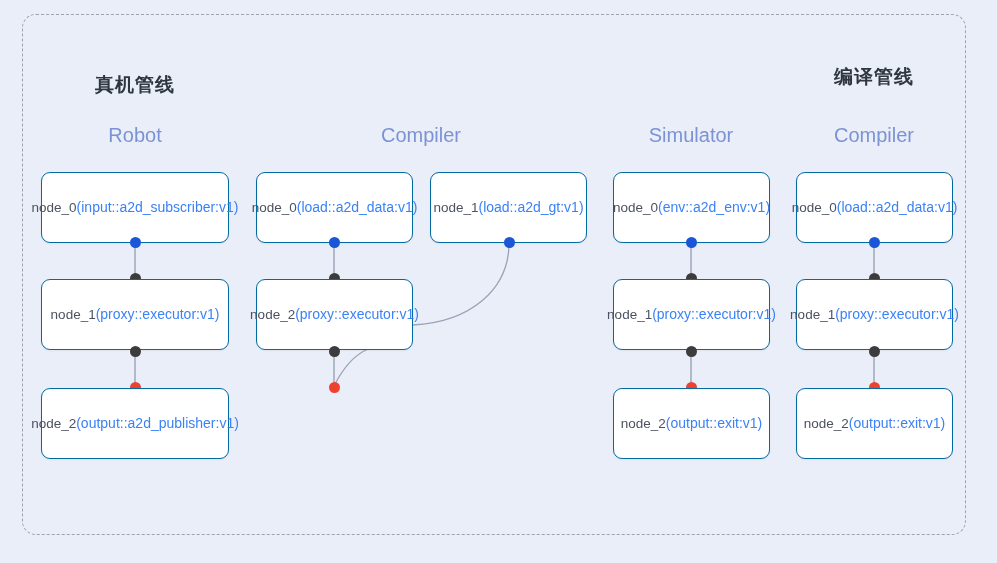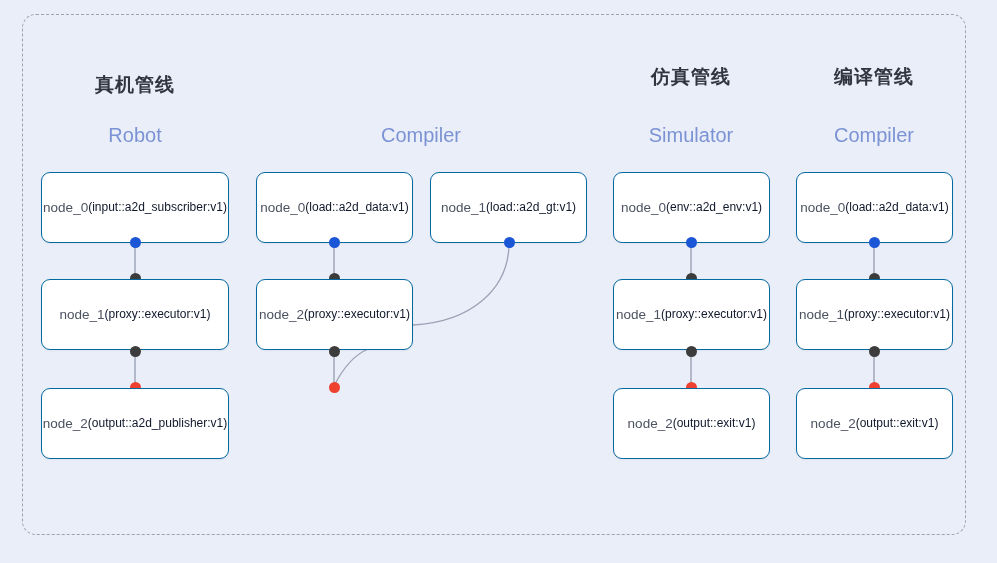--- a/index.html
+++ b/index.html
@@ -68,22 +68,22 @@
     box-shadow: 0 1px 2px rgba(40,50,80,0.06);
     text-align: right;
   }
   .node-title {
     font-size: 13.5px;
     color: #4c5260;
     line-height: 19px;
     white-space: nowrap;
   }
   .node-sub {
-    font-size: 12px;
-    color: #0f172a;
+    font-size: 14px;
+    color: #3b82f6;
     line-height: 19px;
     white-space: nowrap;
   }
   .port {
     position: absolute;
     width: 11px;
     height: 11px;
     border-radius: 50%;
     box-sizing: border-box;
   }
@@ -115,21 +115,20 @@
 
     <line x1="874" y1="242" x2="874" y2="278" stroke="#9aa2b4" stroke-width="1.4"></line>
     <line x1="874" y1="351" x2="874" y2="387" stroke="#9aa2b4" stroke-width="1.4"></line>
   </svg>
 
   <div class="col-title" style="left:55px; top:72px; width:160px;">真机管线</div>
   <div class="col-sub" style="left:55px; top:124px; width:160px;">Robot</div>
 
   <div class="col-sub" style="left:341px; top:124px; width:160px;">Compiler</div>
 
-  <div class="col-title" style="left:611px; top:64px; width:160px;">仿真管线</div>
   <div class="col-sub" style="left:611px; top:124px; width:160px;">Simulator</div>
 
   <div class="col-title" style="left:794px; top:64px; width:160px;">编译管线</div>
   <div class="col-sub" style="left:794px; top:124px; width:160px;">Compiler</div>
 
   <div class="node" style="left:41px; top:172px; width:188px; height:71px;">
     <div class="node-title">node_0</div>
     <div class="node-sub">(input::a2d_subscriber:v1)</div>
   </div>
   <div class="port blue" style="left:129.5px; top:236.5px;"></div>

